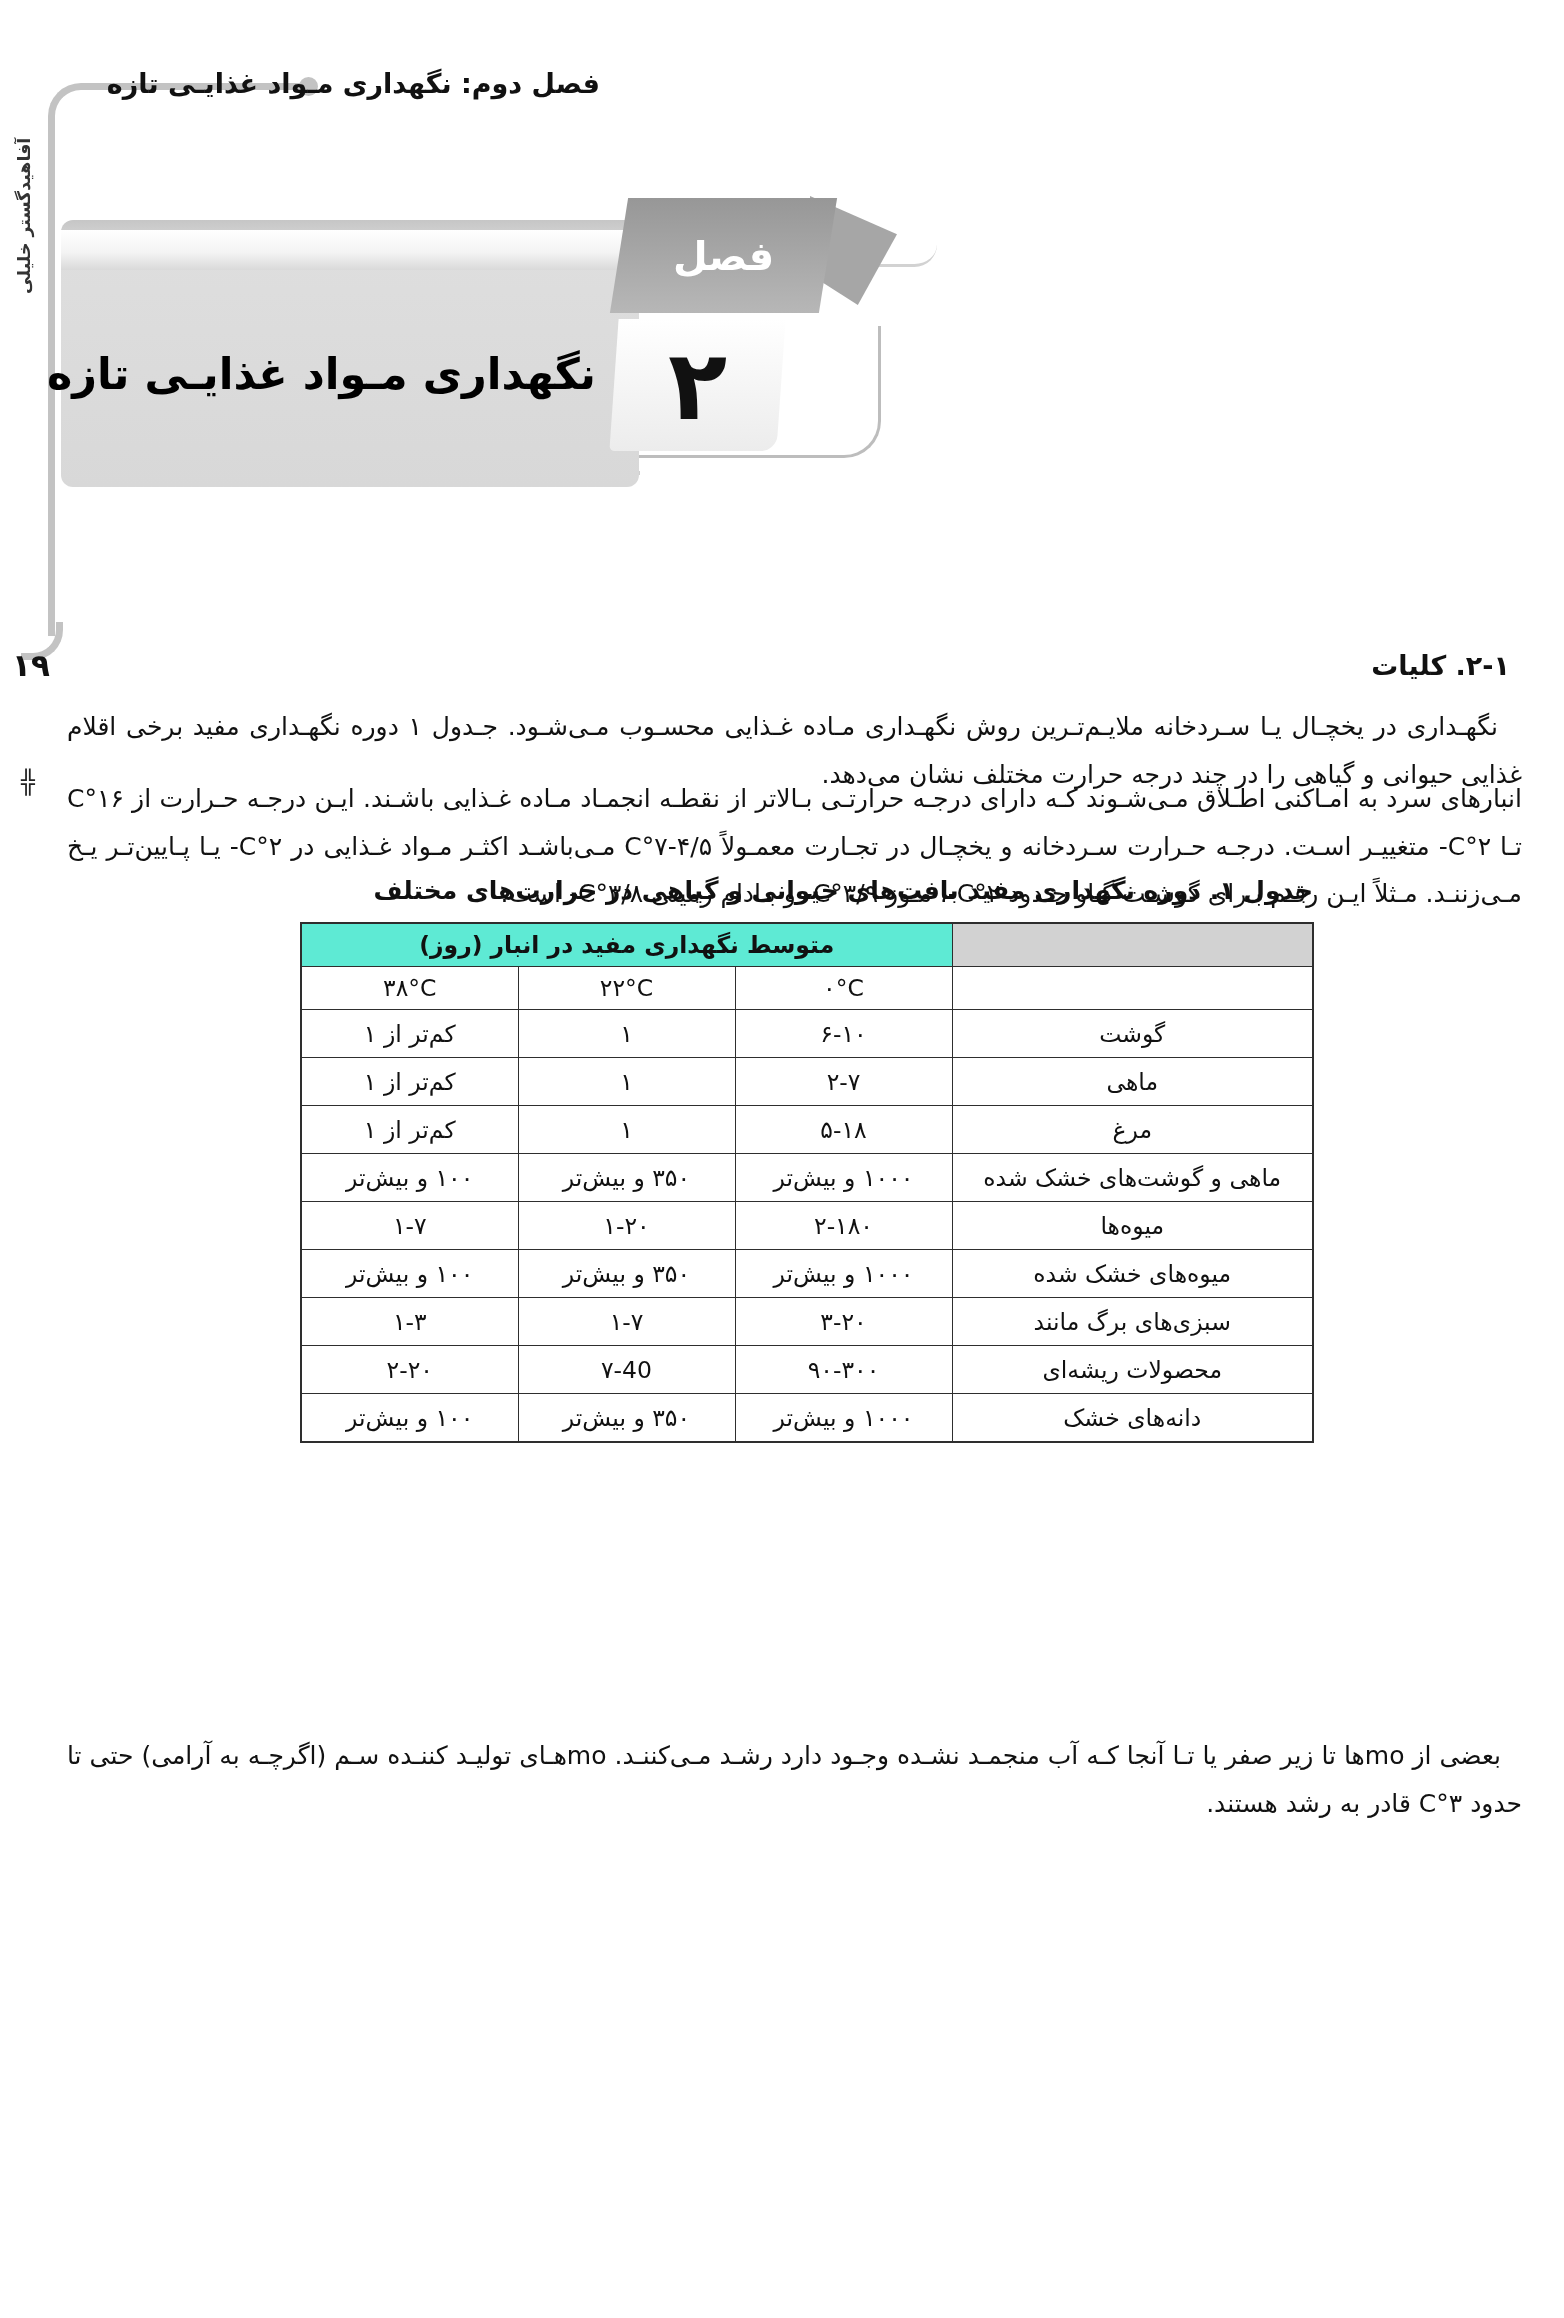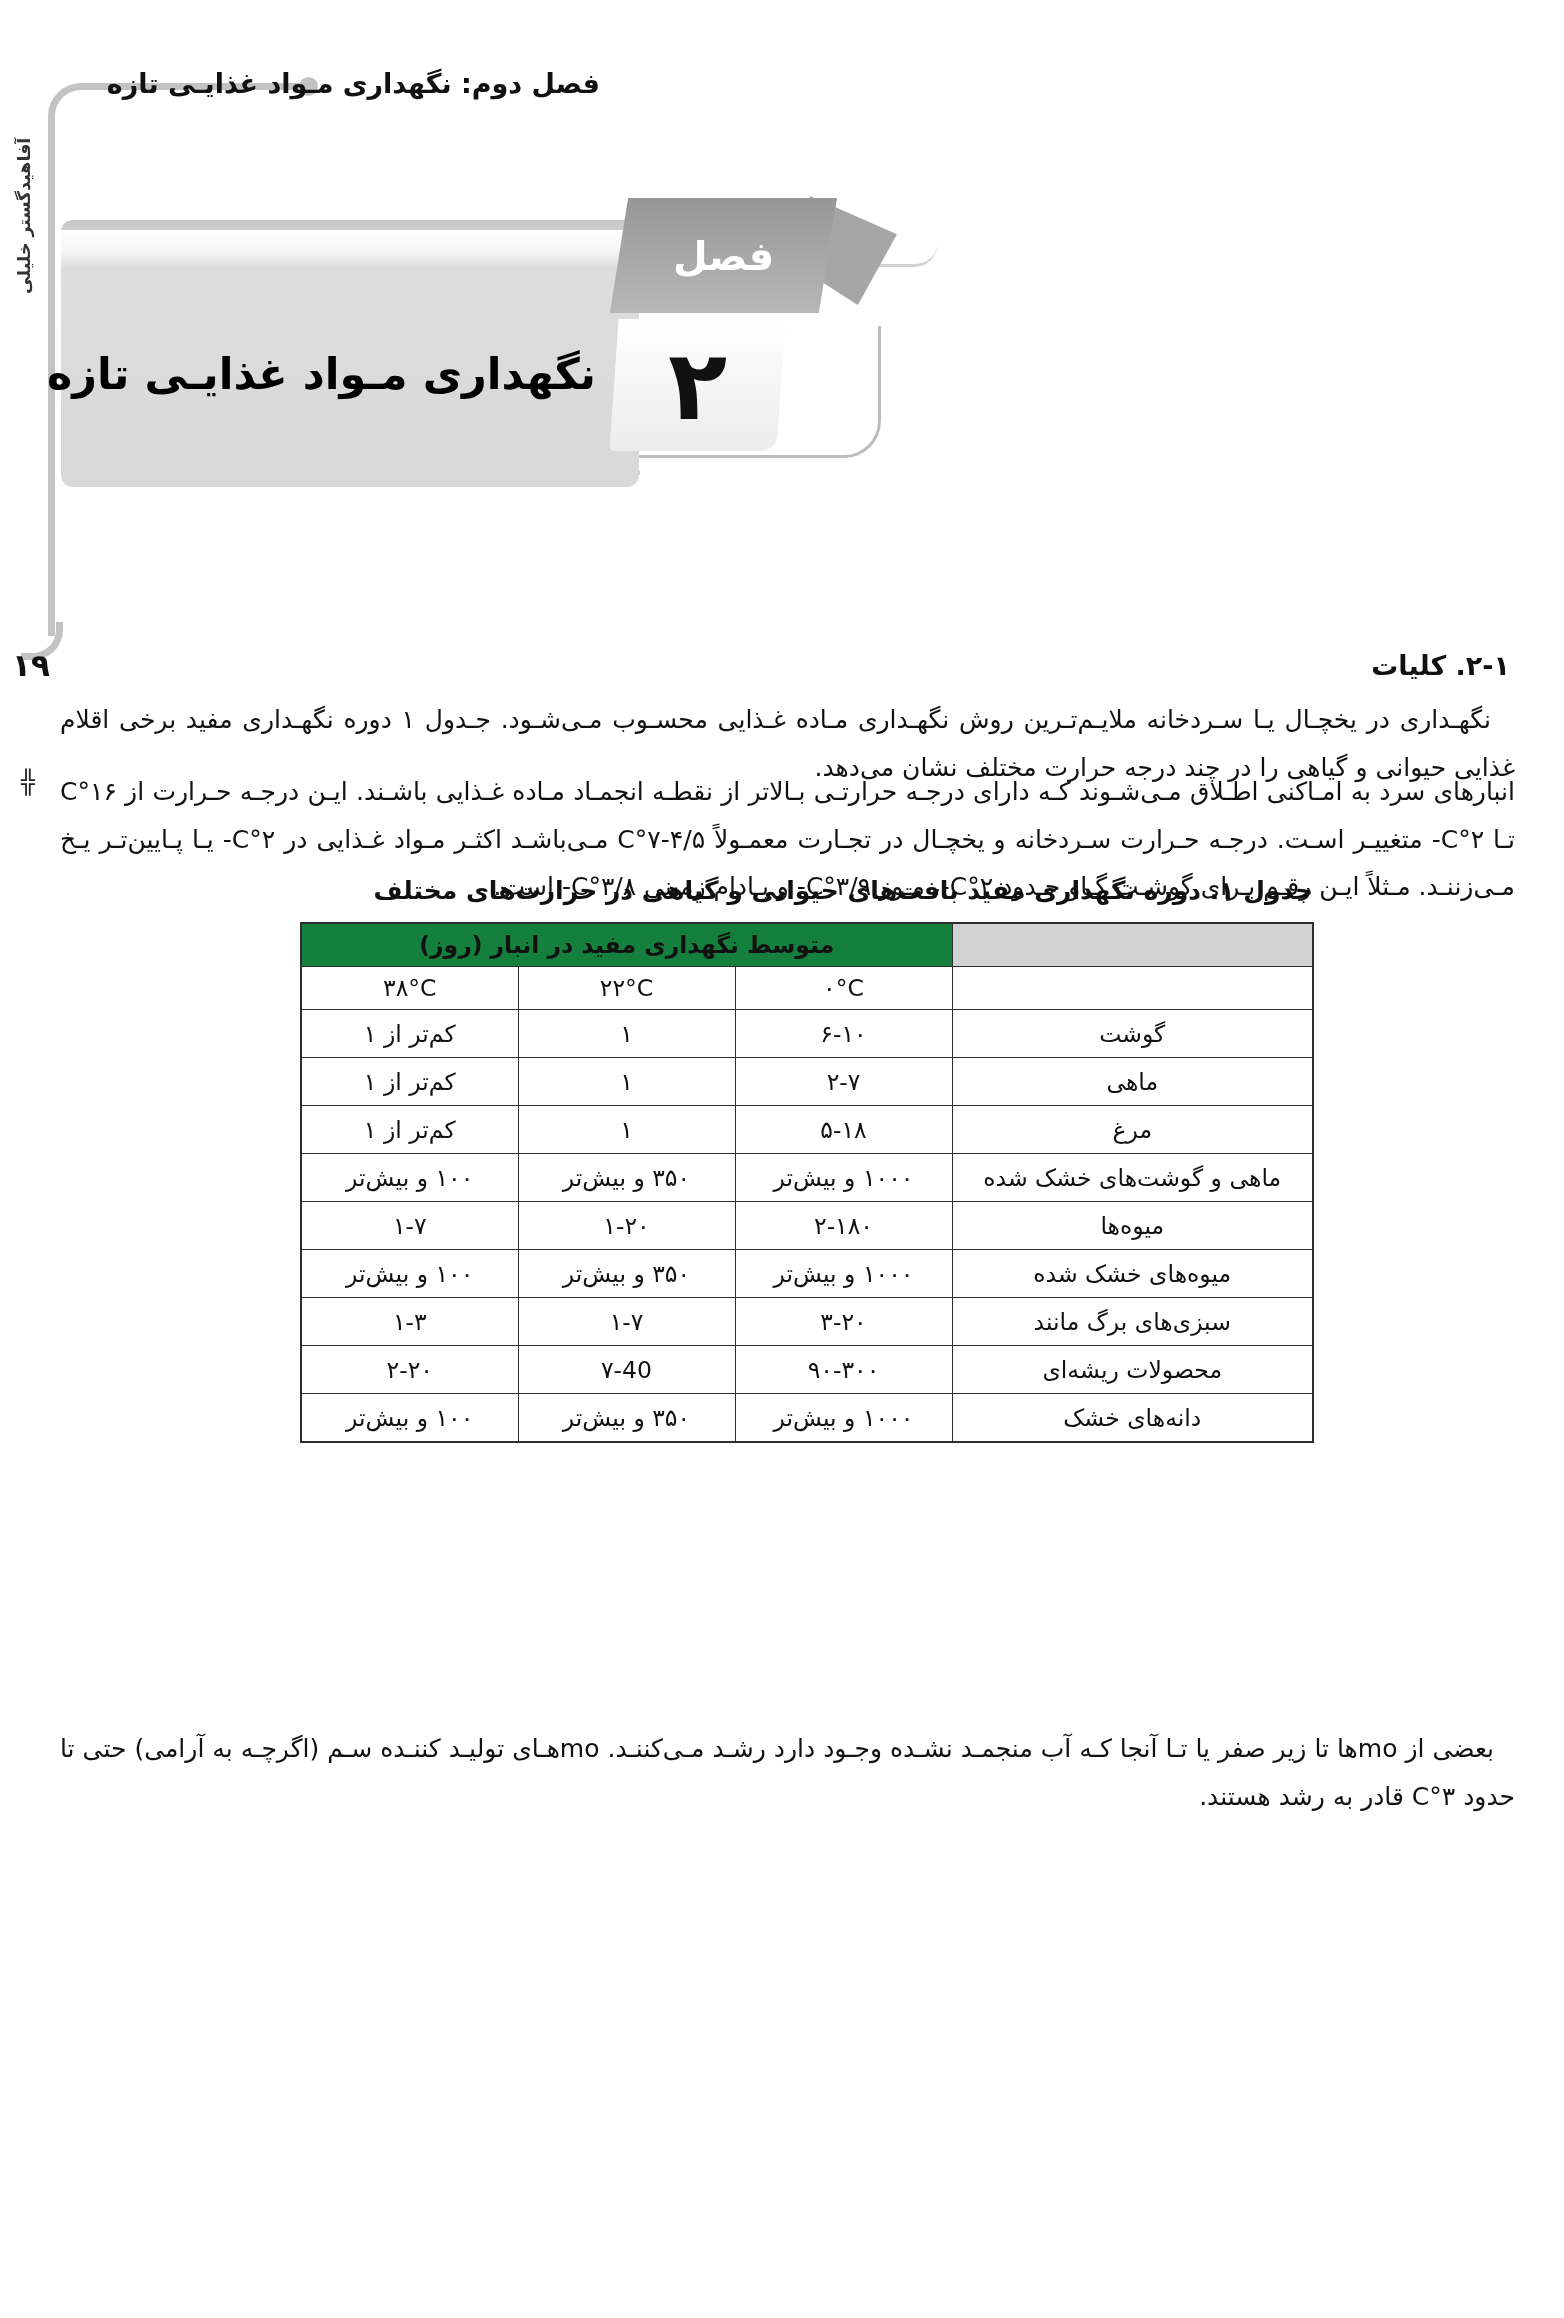--- a/index.html
+++ b/index.html
@@ -39,33 +39,33 @@
   .number-panel span{transform:skewX(4deg);font-size:97px;font-weight:bold;line-height:1;}
   .banner-line-a{position:absolute;left:504px;top:130px;width:313px;height:129px;
     border-right:3.5px solid #bdbdbd;border-bottom:3.5px solid #bdbdbd;border-bottom-right-radius:37px;z-index:1;}
   .banner-line-b{position:absolute;left:70px;top:275px;width:509px;height:3.5px;background:#cfcfcf;z-index:1;}
   .banner-line-c{position:absolute;left:765px;top:37px;width:111px;height:31px;
     border-bottom:3.5px solid #d2d2d2;border-bottom-right-radius:22.6px;z-index:1;}
 
   
   .section-heading{position:absolute;right:55px;top:650px;font-size:27px;font-weight:bold;direction:rtl;margin:0;}
   .para{position:absolute;left:55px;width:1455px;direction:rtl;text-align:justify;
-    font-size:25px;line-height:1.9;margin:5px;}
+    font-size:25px;line-height:1.9;margin:12px;}
   .p1{top:691px;text-indent:24px;}
   .p2{top:763px;}
   .bullet-marker{position:absolute;left:21px;top:769px;font-size:22.6px;color:#222;}
 
   
   .table-caption{position:absolute;left:300px;top:876px;width:1013px;
     font-size:25px;font-weight:bold;direction:rtl;}
   .data-table{position:absolute;left:300px;top:922px;width:1013px;border-collapse:collapse;
     direction:rtl;table-layout:fixed;font-size:23.5px;border:2.6px solid #2e2e2e;}
   .data-table td{border:1.7px solid #2e2e2e;text-align:center;height:47px;padding:0 7px;overflow:hidden;}
   .data-table tr.hdr-row td{height:42px;}
-  .data-table td.hdr{background:#15803d;font-weight:bold;}
+  .data-table td.hdr{background:#5eead4;font-weight:bold;}
   .data-table td.corner{background:#d2d2d2;}
 
   .footer-para{top:1720px;text-indent:21px;}
 </style>
 </head>
 <body>
 
 <div class="page">
 
   <div class="margin-line"></div>

